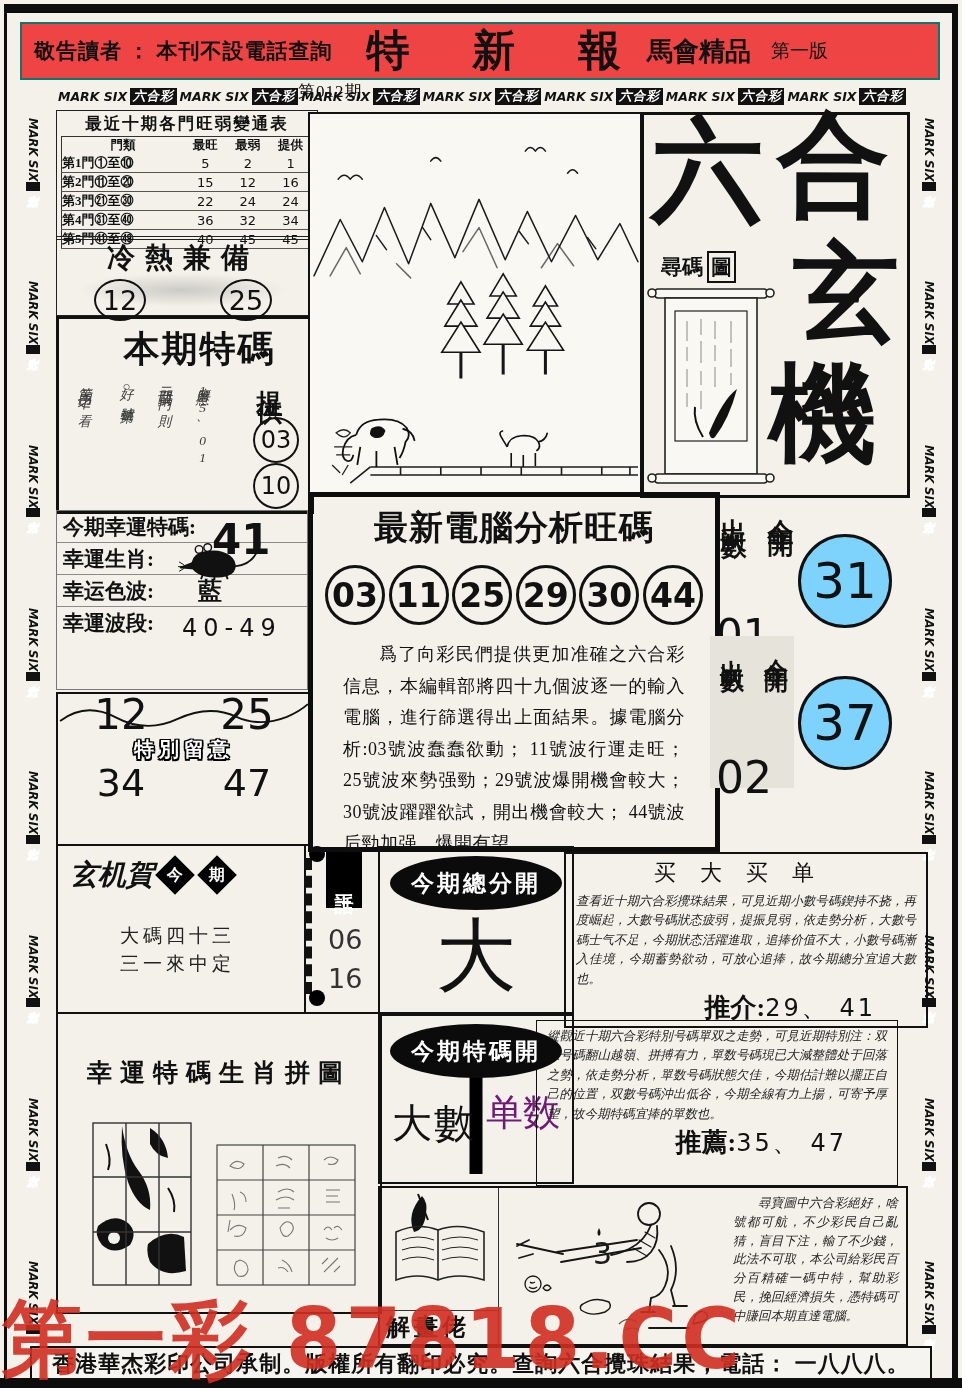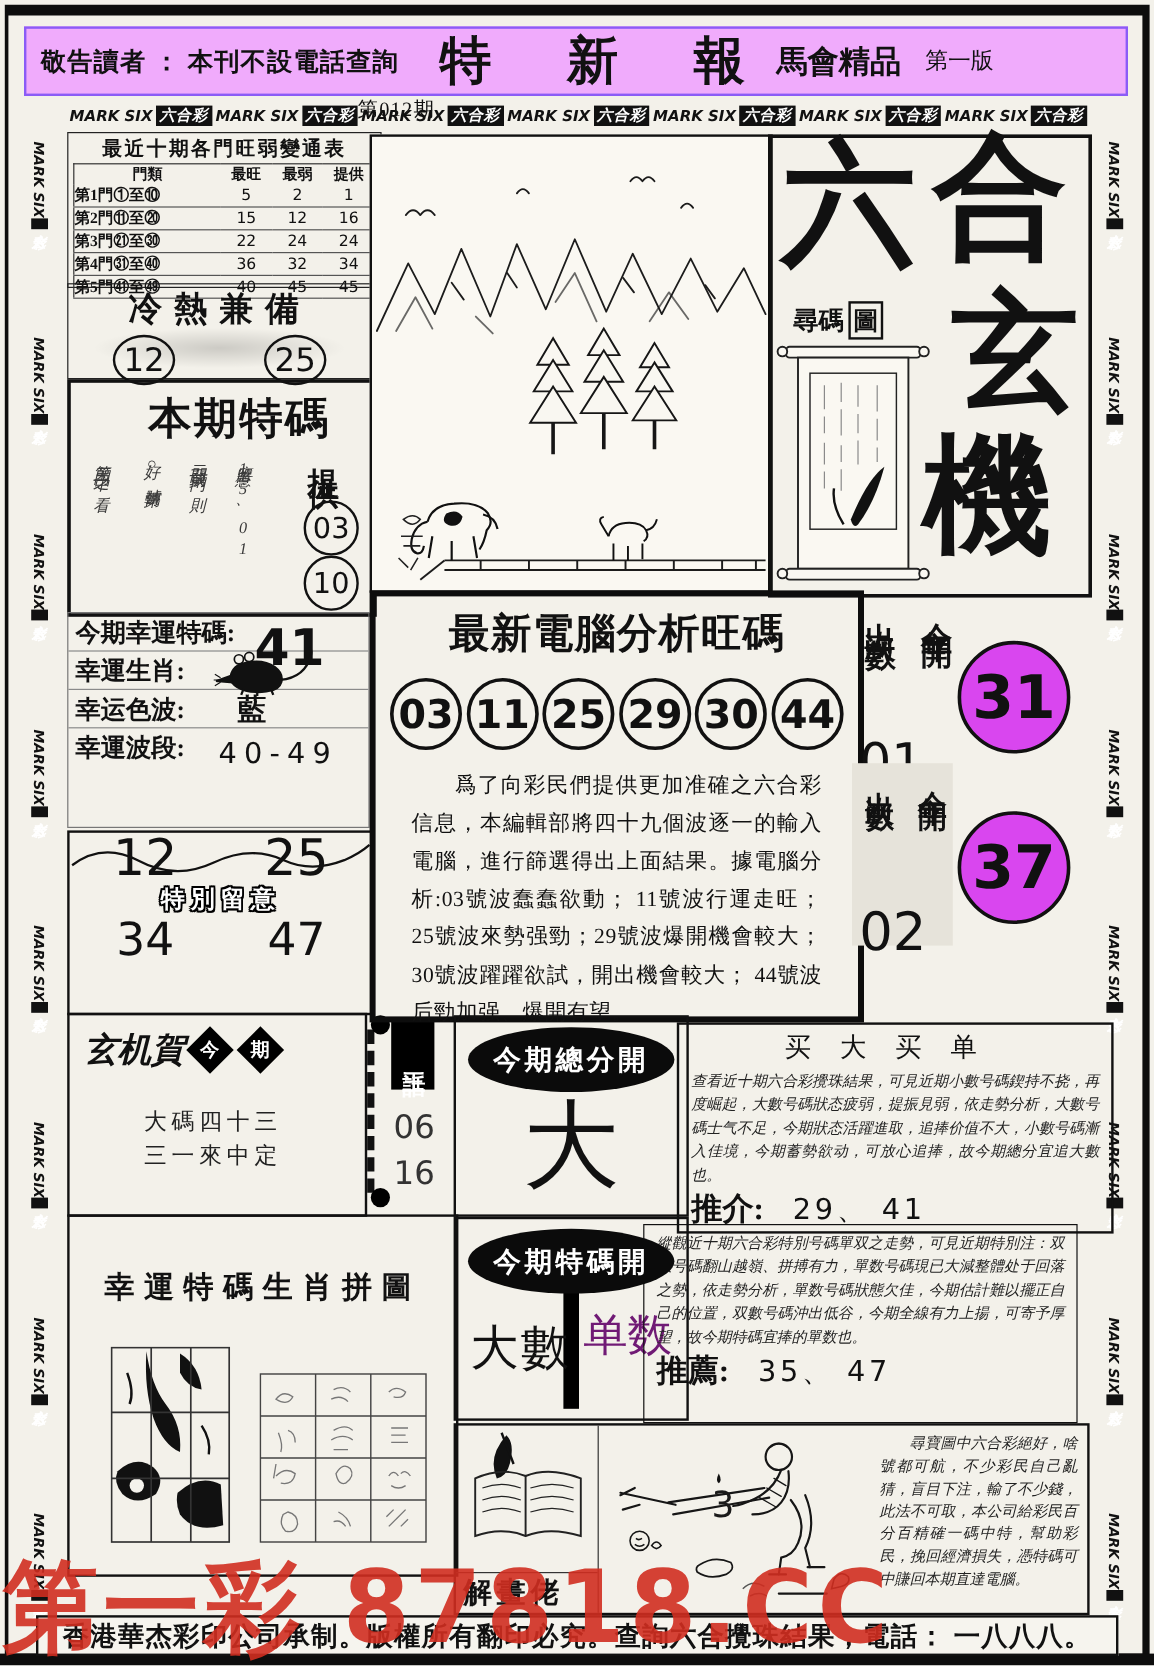--- a/index.html
+++ b/index.html
@@ -2,21 +2,21 @@
 <html><head>
 <meta charset="utf-8">
 <style>
   html,body{margin:0;padding:0;background:#ddd;}
   .page{position:relative;width:962px;height:1388px;background:#f3f1ea;color:#111;
         font-family:"Liberation Serif",serif;overflow:hidden;}
   .abs{position:absolute;}
   .frame{position:absolute;left:4px;top:4px;right:4px;bottom:4px;
          border-top:9px solid #0d0d0d;border-bottom:6px solid #0d0d0d;
          border-left:3px solid #0d0d0d;border-right:6px solid #0d0d0d;pointer-events:none;z-index:20;}
-  .box{position:absolute;border:2px solid #8b5cf6;box-sizing:border-box;background:#f0abfc;}
+  .box{position:absolute;border:2px solid #0f766e;box-sizing:border-box;background:#ef4444;}
 
   
   .header{left:20px;top:22px;width:920px;height:58px;display:flex;align-items:center;padding:0 12px;}
   .notice{font-size:21px;font-weight:bold;letter-spacing:1px;white-space:nowrap;}
   .main-title{font-size:43px;font-weight:900;letter-spacing:26px;margin-left:34px;white-space:nowrap;}
   .brand{font-size:26px;font-weight:bold;white-space:nowrap;}
   .edition{font-size:19px;margin-left:20px;white-space:nowrap;}
   .issue{left:298px;top:80px;font-size:17px;letter-spacing:1px;}
   .logo-row{left:58px;top:88px;width:848px;display:flex;justify-content:space-between;}
   .ms-badge{display:flex;align-items:center;gap:3px;font-family:"DejaVu Sans",sans-serif;
@@ -117,41 +117,41 @@
   .cp-text{padding:0 30px;margin-top:14px;font-size:18px;line-height:1.75;text-align:justify;
            text-indent:2em;letter-spacing:0.5px;}
 
   
   .stat-labels{display:flex;gap:12px;}
   .vtext{writing-mode:vertical-rl;text-orientation:upright;}
   .stat-label{font-size:26px;font-weight:900;letter-spacing:7px;height:104px;}
   .stat-code{font-family:"DejaVu Sans",sans-serif;font-size:42px;margin-top:8px;}
   .ball{position:absolute;width:88px;height:88px;border:3.5px solid #111;border-radius:50%;
         display:flex;align-items:center;justify-content:center;font-family:"DejaVu Sans",sans-serif;
-        font-size:50px;font-weight:bold;background:#d946ef;z-index:5;}
+        font-size:50px;font-weight:normal;background:#7dd3fc;z-index:5;}
   .stat-gray{left:710px;top:636px;width:84px;height:152px;background:#e6e3da;padding:4px 0 0 6px;box-sizing:border-box;}
   .stat-gray .stat-label{height:92px;font-size:24px;letter-spacing:5px;}
   .stat-gray .stat-code{font-size:44px;margin-top:20px;}
 
   
   .totalopen{left:378px;top:846px;width:192px;height:164px;border:2px solid #111;}
   .specialopen{left:378px;top:1014px;width:192px;height:166px;border:2px solid #111;}
   .ellipse{width:172px;height:54px;background:#0b0b0b;border-radius:50%;color:#fff;display:flex;
            align-items:center;justify-content:center;font-size:23px;font-weight:bold;letter-spacing:3px;
            margin:8px auto 0;position:relative;z-index:2;}
   .big-da{text-align:center;font-size:80px;line-height:1.15;font-weight:400;}
   .stem{position:absolute;left:50%;transform:translateX(-50%);top:58px;width:13px;height:100px;background:#000;}
   .so-left{position:absolute;left:12px;top:80px;font-size:40px;letter-spacing:2px;}
   .so-right{position:absolute;right:12px;top:72px;font-size:37px;color:#701a75;}
 
   
   .bigsingle{left:564px;top:852px;width:340px;height:164px;border:2px solid #111;padding:4px 10px;}
   .bs-title{text-align:center;font-size:22px;letter-spacing:24px;font-weight:500;white-space:nowrap;}
   .hand-text{font-size:12.5px;line-height:1.55;color:#222;font-style:italic;margin-top:4px;text-align:justify;}
-  .tip-row{display:flex;align-items:baseline;gap:24px;margin-top:1px;padding-right:40px;}
+  .tip-row{display:flex;justify-content:flex-end;align-items:baseline;gap:0;margin-top:1px;padding-right:40px;}
   .tip-label{font-size:26px;font-weight:900;}
   .tip-nums{font-size:24px;font-family:"DejaVu Sans",sans-serif;letter-spacing:3px;}
   .oddeven{left:536px;top:1020px;width:340px;height:160px;border:1.5px solid #111;padding:2px 10px;}
 
   
   .explainer{left:378px;top:1186px;width:526px;height:156px;border:2.5px solid #111;display:flex;}
   .ex-left{width:118px;border-right:1.5px solid #333;position:relative;flex:none;}
   .ex-label{position:absolute;bottom:1px;left:0;width:100%;font-size:24px;font-weight:900;
             letter-spacing:4px;border-top:1.5px solid #333;padding-left:6px;box-sizing:border-box;}
   .ex-mid{width:226px;position:relative;flex:none;}

